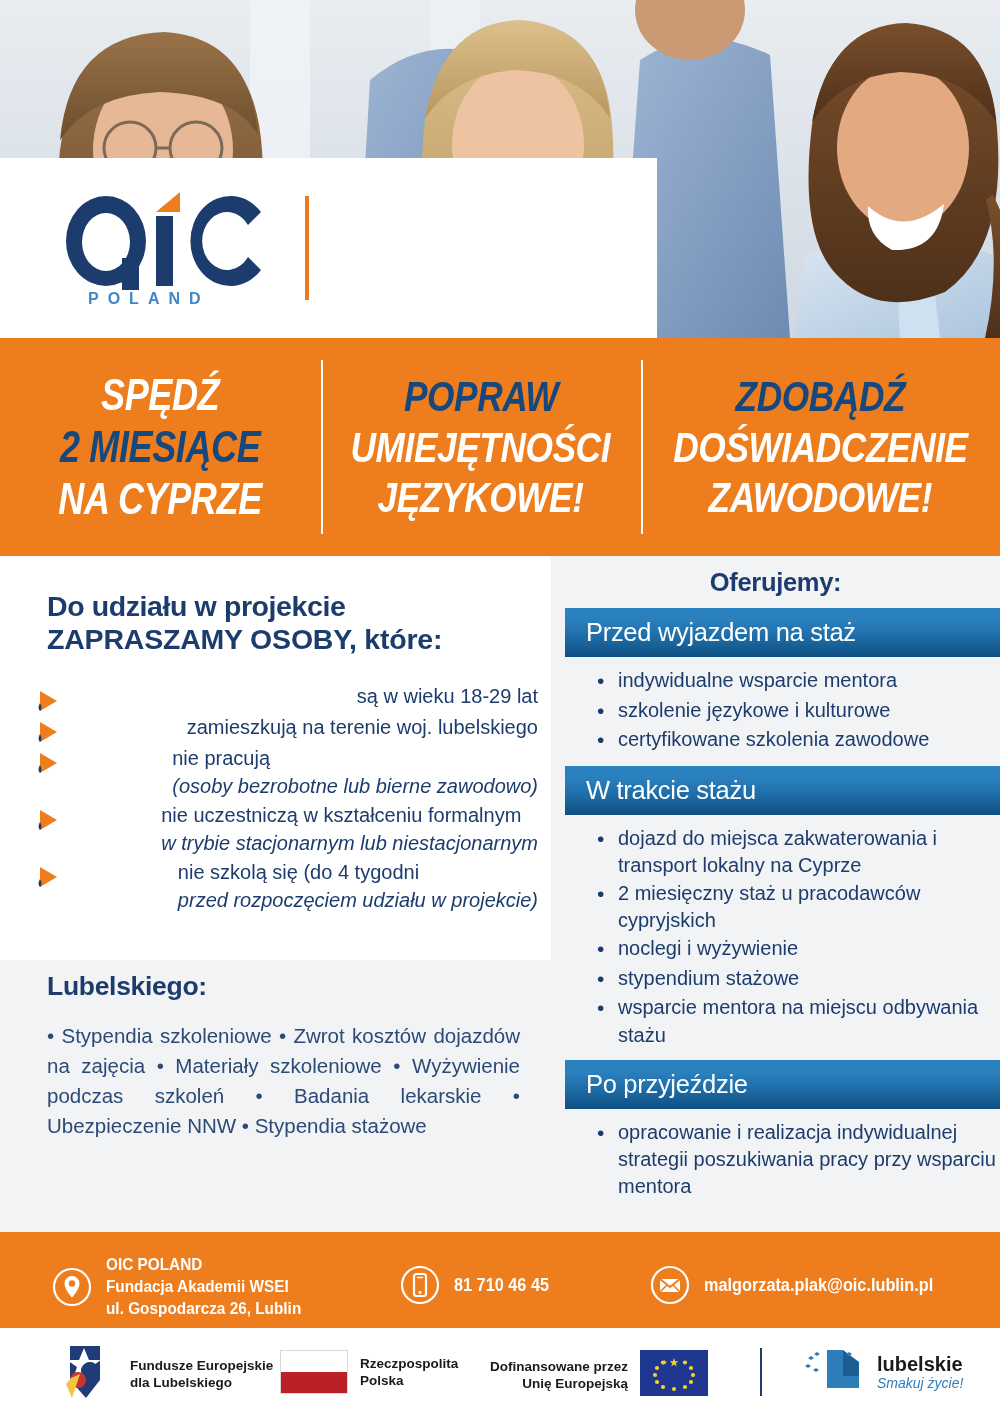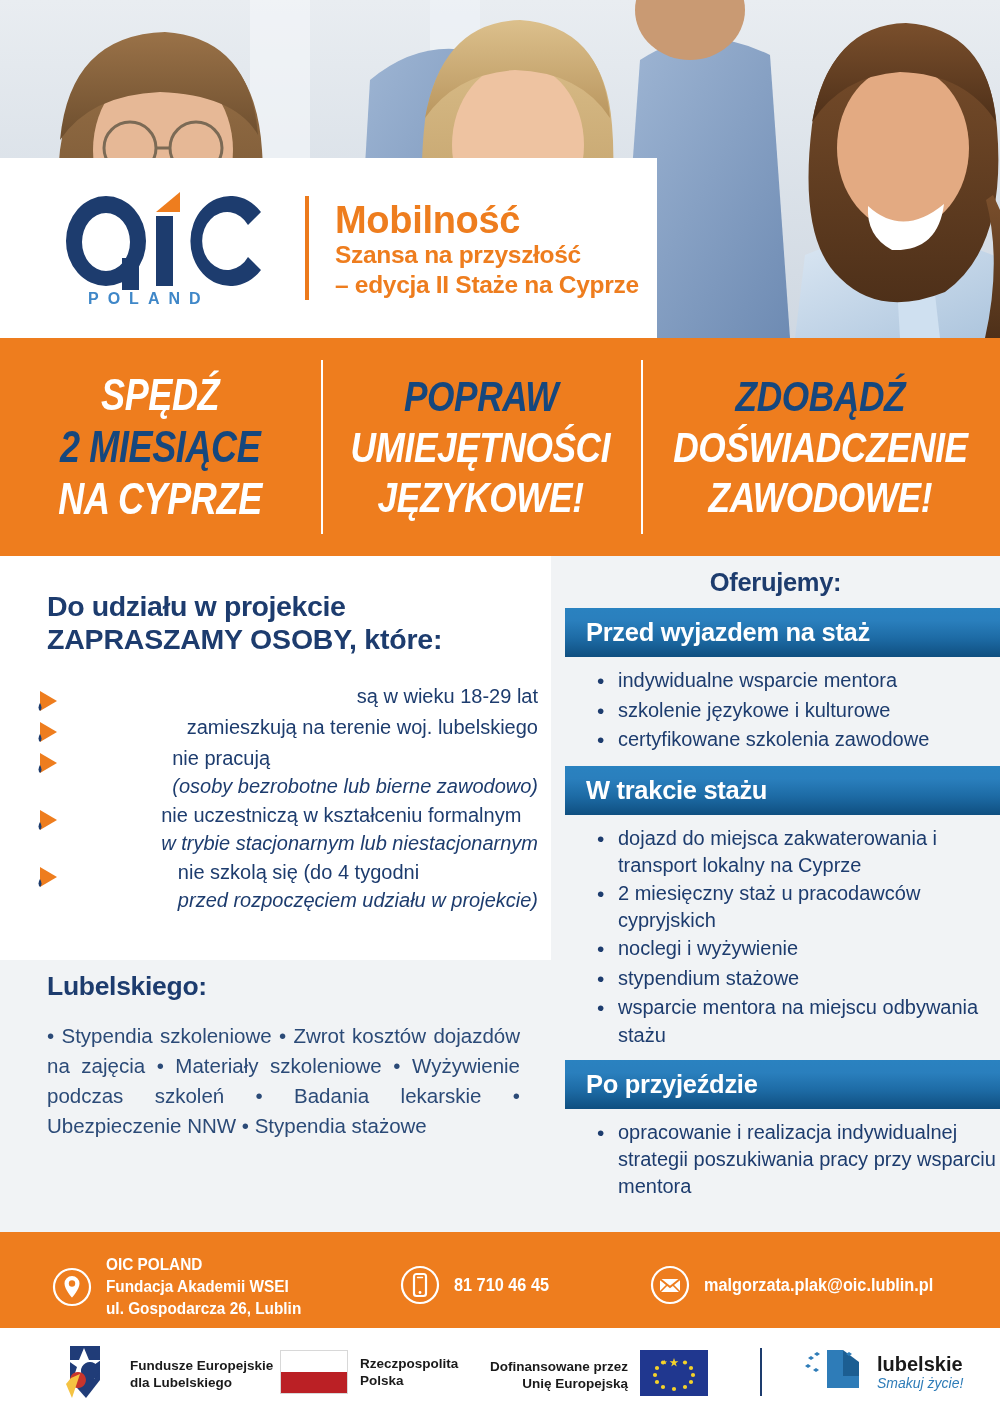--- a/index.html
+++ b/index.html
@@ -103,21 +103,21 @@
   .of-title {
     text-align: center; color: #1d3c6e; font-weight: bold; font-size: 25.5px;
     padding: 12px 0 0 0; letter-spacing: -0.3px;
   }
   .sec-head {
     margin: 11px 0 0 14px; width: 435px; height: 49px;
     background: linear-gradient(180deg,#2a82c0 0%, #2a7fbd 26%, #1d6ba5 62%, #0f4f80 100%);
     display: flex; align-items: center;
   }
   .sec-head span {
-    color: #ffffff; font-weight: bold; font-size: 25.5px; margin-left: 21px;
+    color: #ffffff; font-weight: normal; font-size: 25.5px; margin-left: 21px;
     letter-spacing: -0.3px;
     text-align: center;
   }
   .dot-list { margin: 10px 0 0 46px; width: 400px; }
   .dli { display: flex; align-items: flex-start; margin-bottom: 1px; }
   .bdot { flex: none; width: 21px; color: #1d3c6e; font-size: 21px; line-height: 1.36; }
   .dli-txt { color: #1d3c6e; font-size: 20px; line-height: 1.36; }
 
   
   .contact {
@@ -247,25 +247,20 @@
 
         <rect x="98" y="28" width="17" height="70" fill="#1d3c6e"></rect>
         <path d="M98 24 L122 4 L122 24 Z" fill="#ee7d1e"></path>
 
         <path d="M203 24 A40 45 0 1 0 203 82 L190 69 A25 29 0 1 1 190 37 Z" fill="#1d3c6e"></path>
 
         <text x="30" y="116" font-family="Liberation Sans, sans-serif" font-size="16" font-weight="bold" letter-spacing="9" fill="#3f87c8">POLAND</text>
       </svg>
     </div>
     <div class="logo-div"></div>
-    <div class="logo-txt">
-      <div class="l1">Mobilność</div>
-      <div class="l2">Szansa na przyszłość</div>
-      <div class="l3">– edycja II Staże na Cyprze</div>
-    </div>
   </div>
 
   <div class="banner">
     <div class="bcol c1">
       <div class="bline w">SPĘDŹ</div>
       <div class="bline n">2 MIESIĄCE</div>
       <div class="bline w">NA CYPRZE</div>
     </div>
     <div class="bcol c2">
       <div class="bline n">POPRAW</div>

